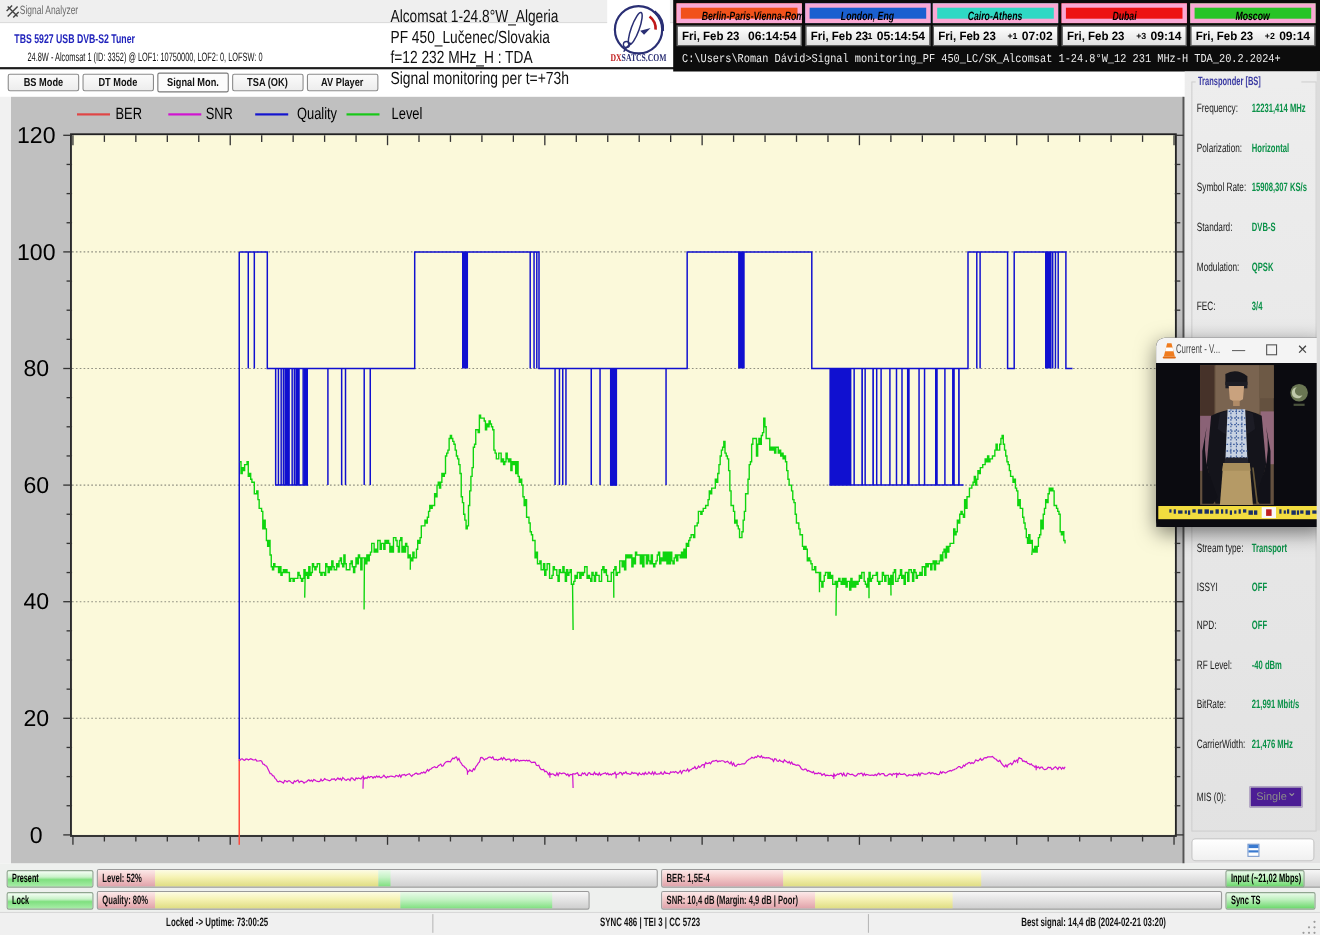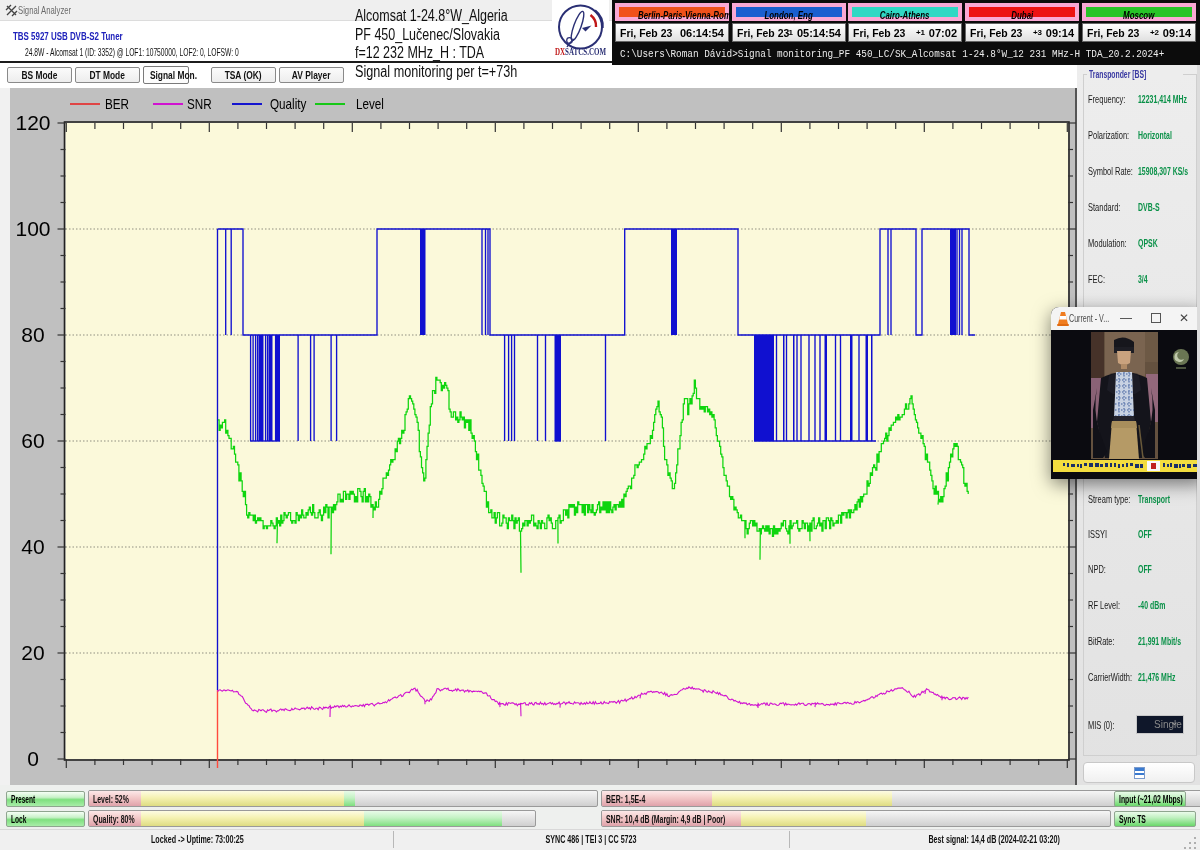--- a/index.html
+++ b/index.html
@@ -41,22 +41,22 @@
 .lgi { position:absolute; top:0; transform-origin:0 50%; transform:scaleX(.78); white-space:nowrap; }
 .lgl { position:absolute; top:8px; width:30px; height:2px; }
 
 #rpanel { left:1077px; top:65px; width:123px; height:720px; background:linear-gradient(#ededed,#e2e2e2); }
 #rgroup { left:1083px; top:74px; width:114px; height:682px; border:1px solid #cfcfcf; }
 #rtitle { left:1087px; top:68px; font-size:11px; font-weight:bold; color:#3a3aa2; background:#ededed; padding:0 2px; }
 #rtitle .cxl { transform:scaleX(.62); }
 .plbl { position:absolute; left:1088px; font-size:11px; color:#1a1a1a; }
 .pval { position:absolute; left:1138px; font-size:11px; font-weight:bold; color:#0a9148; }
 #mislbl { left:1088px; top:719px; font-size:11px; color:#1a1a1a; }
-#misdd { left:1136px; top:715px; width:48px; height:19px; background:#0f172a; border:1px solid #c8c8c8;
-  font-size:10px; color:#8a8a8a; line-height:17px; padding-left:17px; }
+#misdd { left:1136px; top:715px; width:48px; height:19px; background:#4c1d95; border:1px solid #c8c8c8;
+  font-size:10px; color:#8a8a8a; line-height:17px; padding-left:5px; }
 #misdd:after { content:"\2304"; position:absolute; right:4px; top:-3px; color:#999; font-size:11px; }
 #btnicon { left:1083px; top:762px; width:112px; height:21px; background:linear-gradient(#ffffff,#f0f0f0);
   border:1px solid #c8c8c8; border-radius:4px; }
 #btnicon .ic { position:absolute; left:50px; top:4px; width:11px; height:12px; background:#fff; border:1px solid #7a9acc; }
 #btnicon .ic:before { content:""; position:absolute; left:0; top:0; width:9px; height:3px; background:#3a7ad0; }
 #btnicon .ic:after { content:""; position:absolute; left:0; top:5px; width:9px; height:2px; background:#3a7ad0; }
 
 #barszone { left:0; top:785px; width:1200px; height:44px; background:#eef0ee; }
 .gbtn { position:absolute; height:16px; border:1px solid #8fa58f; border-radius:2px;
   background:linear-gradient(#f6fff6 0%,#c9f2c9 38%,#7fe07f 55%,#a8eda8 100%);
@@ -137,21 +137,21 @@
 <div class="ckh" style="left:1082px;width:114px;background:#27c427"><span class="cx" style="transform:scaleX(.72)">Moscow</span></div>
 <div class="ckt" style="left:1082px;width:114px">
     <span class="dt"><span class="cxl" style="transform:scaleX(.95)">Fri, Feb 23</span></span>
     <span class="off" style="right:36px">+2</span>
     <b>09:14</b>
   </div>
 <div class="abs" id="cmd"><span class="cxl" style="transform:scaleX(.85)">C:\Users\Roman Dávid&gt;Signal monitoring_PF 450_LC/SK_Alcomsat 1-24.8°W_12 231 MHz-H TDA_20.2.2024+</span></div>
 
 <div class="tab" style="left:7px;width:65px"><span class="cx">BS Mode</span></div>
 <div class="tab" style="left:75px;width:65px"><span class="cx">DT Mode</span></div>
-<div class="tab active" style="left:143px;width:46px"><span class="cx">Signal Mon.</span></div>
+<div class="tab active" style="left:143px;width:65px"><span class="cx">Signal Mon.</span></div>
 <div class="tab" style="left:211px;width:65px"><span class="cx">TSA (OK)</span></div>
 <div class="tab" style="left:279px;width:65px"><span class="cx">AV Player</span></div>
 
 <div class="abs" id="leftstrip"></div>
 <div class="abs" id="chartbg"></div>
 <div class="abs" id="chartline"></div>
 <div class="abs" style="left:0;top:0;width:1200px;height:850px">
 <svg id="chart" width="1200" height="850" viewBox="0 0 1200 850">
 <rect x="65.5" y="123" width="1002.5" height="636" fill="#fbf9da"></rect>
 <line x1="65.5" y1="653" x2="1068" y2="653" stroke="#8f8f80" stroke-width="1" stroke-dasharray="1.5 2"></line>

